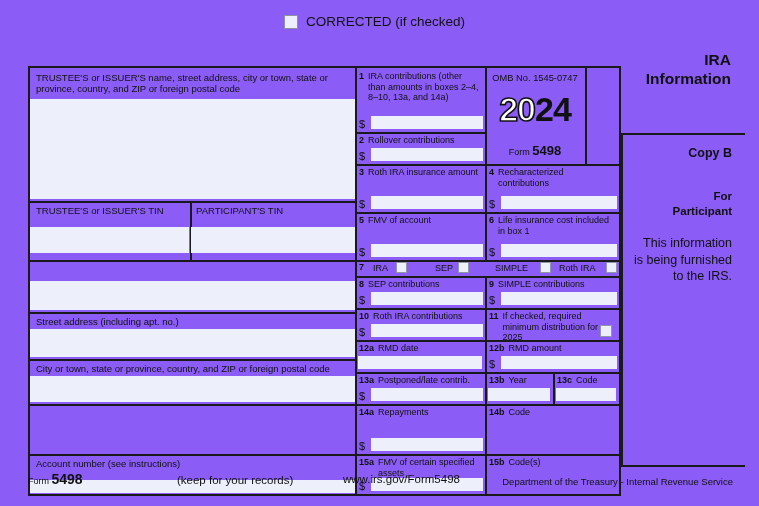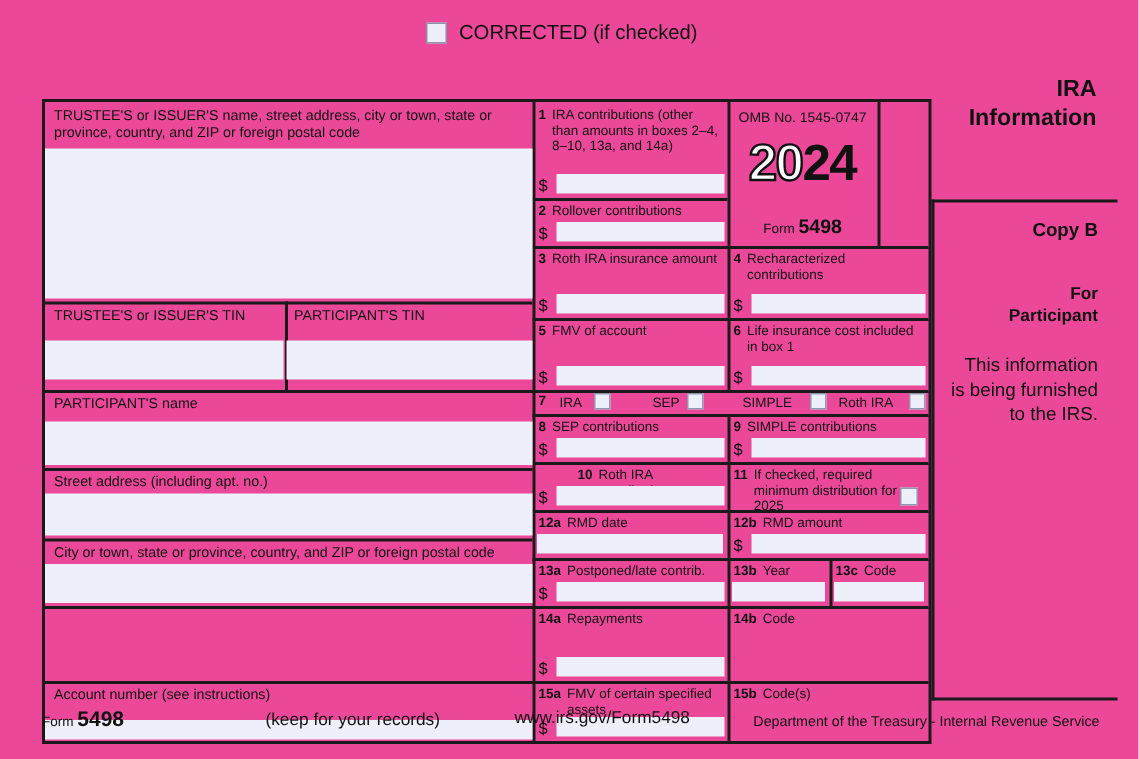--- a/index.html
+++ b/index.html
@@ -1,16 +1,16 @@
 <!DOCTYPE html>
 <html><head>
 <meta charset="utf-8">
 <style>
   html,body{margin:0;padding:0;background:#fff;}
-  .page{position:relative;width:759px;height:506px;background:#ec4899;
+  .page{position:relative;width:759px;height:506px;background:#8b5cf6;
         font-family:"Liberation Sans","DejaVu Sans",sans-serif;color:#111;overflow:hidden;}
   .vl,.hl{position:absolute;background:#1a1a1a;}
   .vl{width:1.5px;} .hl{height:1.5px;}
   .form-area{position:absolute;left:28px;top:37px;width:593px;height:430px;
              border:2px solid #1a1a1a;box-sizing:border-box;margin-top:29px;}
   .cell{position:absolute;box-sizing:border-box;}
   .blabel{display:flex;gap:4px;padding:3px 4px 0 4px;font-size:9px;line-height:1.18;}
   .bnum{font-weight:700;white-space:nowrap;}
   .llabel{padding:4px 6px 0 6px;font-size:9.5px;line-height:1.2;}
   .fill{position:absolute;background:#edf0fa;}
@@ -83,21 +83,20 @@
     </div>
     <div class="cell" style="left:0;top:133px;width:160px;height:59px;">
       <div class="llabel">TRUSTEE'S or ISSUER'S TIN</div>
       <div class="fill" style="left:0;right:1px;top:26px;height:26px;"></div>
     </div>
     <div class="cell" style="left:160px;top:133px;width:165px;height:59px;">
       <div class="llabel">PARTICIPANT'S TIN</div>
       <div class="fill" style="left:1px;right:0;top:26px;height:26px;"></div>
     </div>
     <div class="cell" style="left:0;top:192px;width:325px;height:52px;">
-      <div class="llabel">PARTICIPANT'S name</div>
       <div class="fill" style="left:0;right:0;top:21px;bottom:2px;"></div>
     </div>
     <div class="cell" style="left:0;top:244px;width:325px;height:47px;">
       <div class="llabel">Street address (including apt. no.)</div>
       <div class="fill" style="left:0;right:0;top:17px;bottom:2px;"></div>
     </div>
     <div class="cell" style="left:0;top:291px;width:325px;height:45px;">
       <div class="llabel">City or town, state or province, country, and ZIP or foreign postal code</div>
       <div class="fill" style="left:0;right:0;top:17px;bottom:2px;"></div>
     </div>
@@ -184,21 +183,21 @@
     </div>
     <div class="cell" style="left:455px;top:208px;right:0;height:32px;">
       <div class="blabel">
           <span class="bnum">9</span>
           <span>SIMPLE contributions</span>
         </div>
       <span class="dollar">$</span>
       <div class="fill money"></div>
     </div>
 
-    <div class="cell" style="left:325px;top:240px;width:130px;height:32px;padding-left:26px;">
+    <div class="cell" style="left:325px;top:240px;width:130px;height:32px;">
       <div class="blabel">
           <span class="bnum">10</span>
           <span>Roth IRA contributions</span>
         </div>
       <span class="dollar">$</span>
       <div class="fill money"></div>
     </div>
     <div class="cell" style="left:455px;top:240px;right:0;height:32px;">
       <div class="blabel">
           <span class="bnum">11</span>

